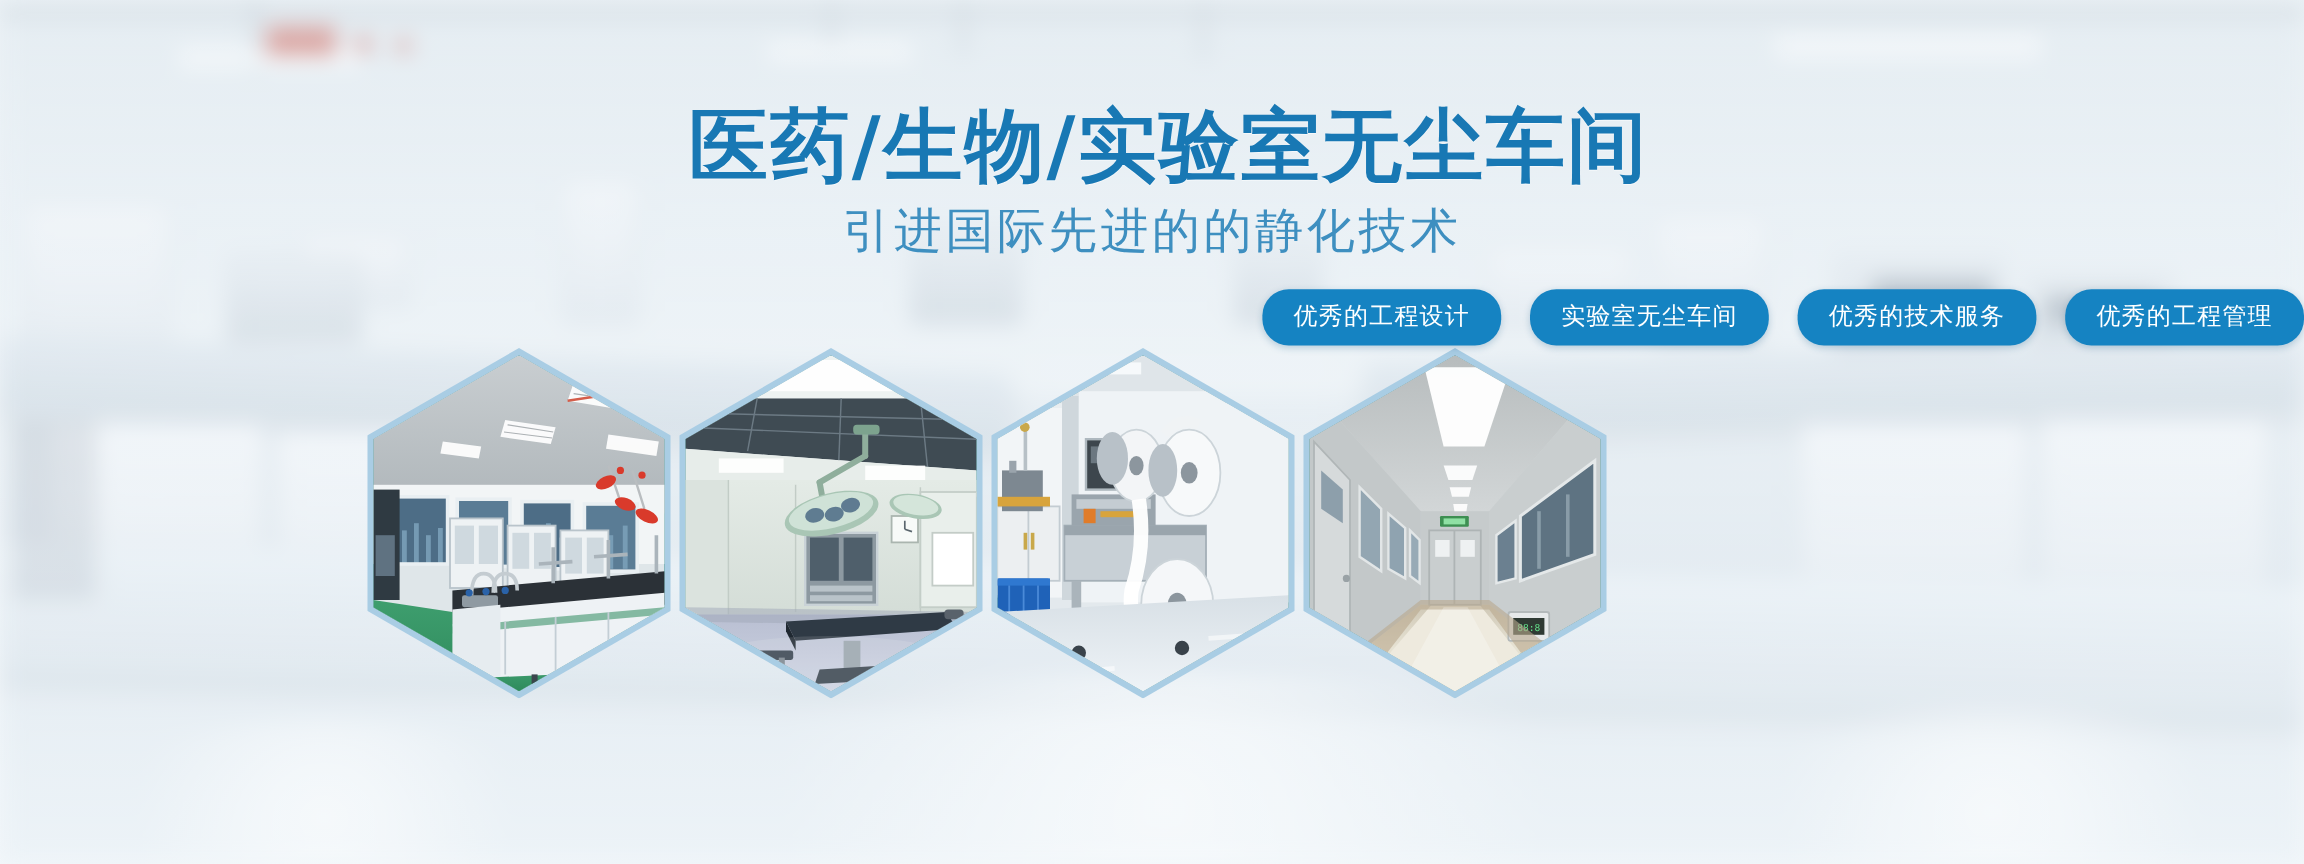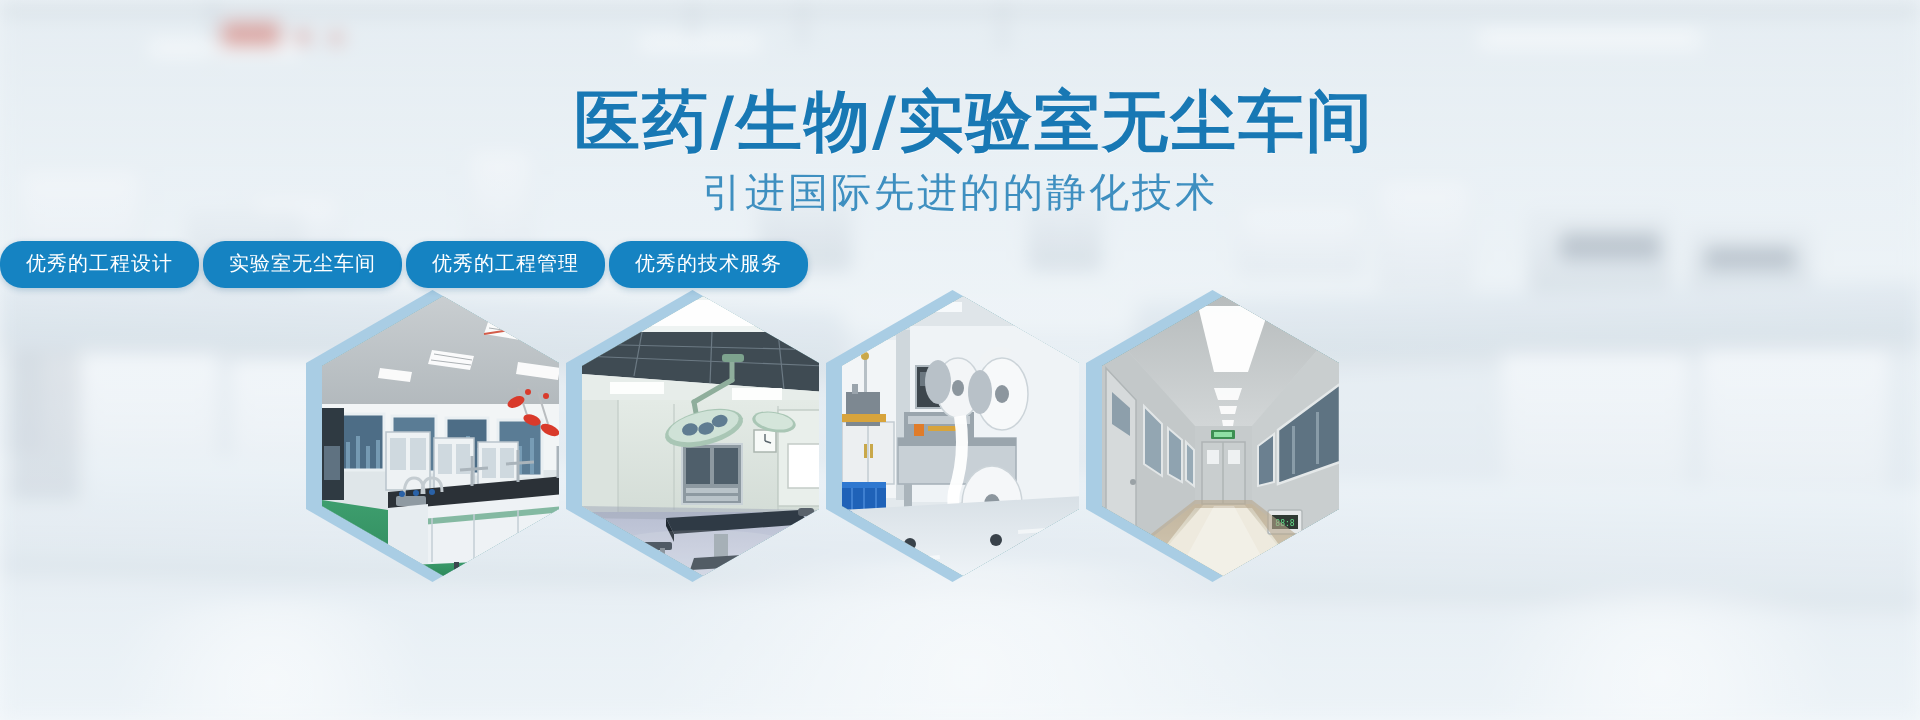--- a/index.html
+++ b/index.html
@@ -50,41 +50,41 @@
     text-shadow:0 1px 0 rgba(255,255,255,.55);
     padding-left:28px;
   }
   .subtitle {
     margin-top:12px;
     font-size:40px; line-height:1.2; font-weight:normal;
     color:#3e8fc0; letter-spacing:3px;
     font-family:Liberation Serif, serif;
   }
 
-  .badges { margin-top:24px; display:flex; justify-content:flex-start; gap:4px; }
+  .badges { margin-top:24px; display:flex; justify-content:flex-end; gap:24px; }
   .badge {
     background:#1583c2; color:#ffffff;
     font-size:20px; letter-spacing:1px;
     padding:9px 26px 11px; border-radius:22px;
     font-family:"DejaVu Sans","Liberation Sans",sans-serif;
     box-shadow:0 2px 6px rgba(20,90,140,.25);
     white-space:nowrap;
   }
 
   
   .hexrow { position:absolute; left:0; top:290px; width:1920px; height:300px; }
   .hex {
     position:absolute; top:0;
     width:253px; height:292px;
     -webkit-clip-path:polygon(50% 0%,100% 25%,100% 75%,50% 100%,0% 75%,0% 25%);
     clip-path:polygon(50% 0%,100% 25%,100% 75%,50% 100%,0% 75%,0% 25%);
     background:#a9cde4;
   }
   .hex-inner {
-    position:absolute; left:16px; top:6px;
+    position:absolute; left:5px; top:6px;
     width:243px; height:280px;
     -webkit-clip-path:polygon(50% 0%,100% 25%,100% 75%,50% 100%,0% 75%,0% 25%);
     clip-path:polygon(50% 0%,100% 25%,100% 75%,50% 100%,0% 75%,0% 25%);
     overflow:hidden; background:#0f766e;
   }
   .hex-inner svg { display:block; width:243px; height:280px; }
 
   #hex1 { left:306px; }
   #hex2 { left:566px; }
   #hex3 { left:826px; }
@@ -547,18 +547,18 @@
     </div>
 
   </div>
 
   <div class="headline-wrap">
     <div class="title">医药/生物/实验室无尘车间</div>
     <div class="subtitle">引进国际先进的的静化技术</div>
     <div class="badges">
       <div class="badge">优秀的工程设计</div>
       <div class="badge">实验室无尘车间</div>
+      <div class="badge">优秀的技术服务</div>
       <div class="badge">优秀的工程管理</div>
-      <div class="badge">优秀的技术服务</div>
     </div>
   </div>
 
 </div>
 
 </body></html>

